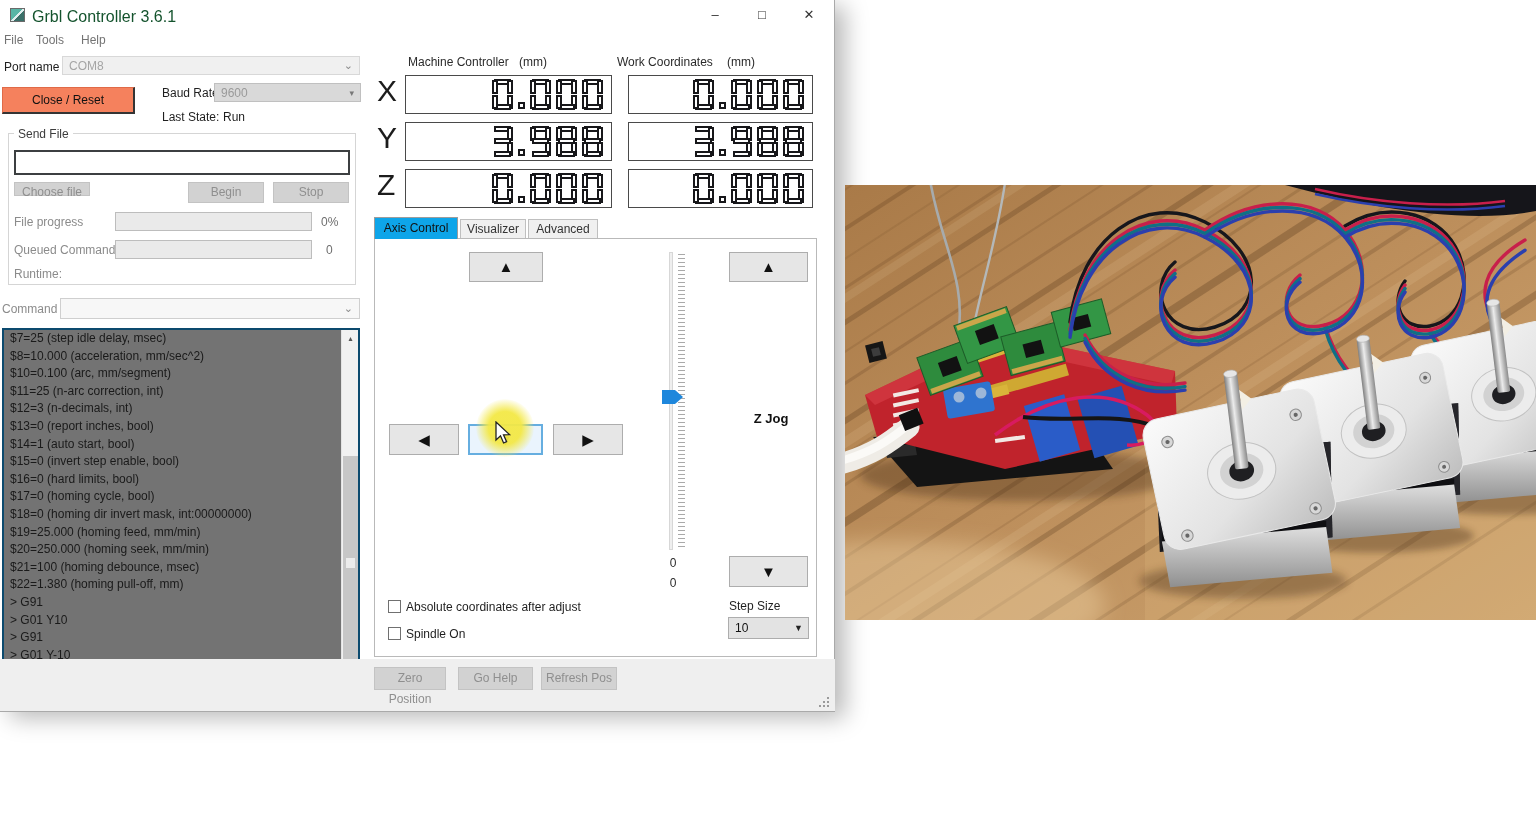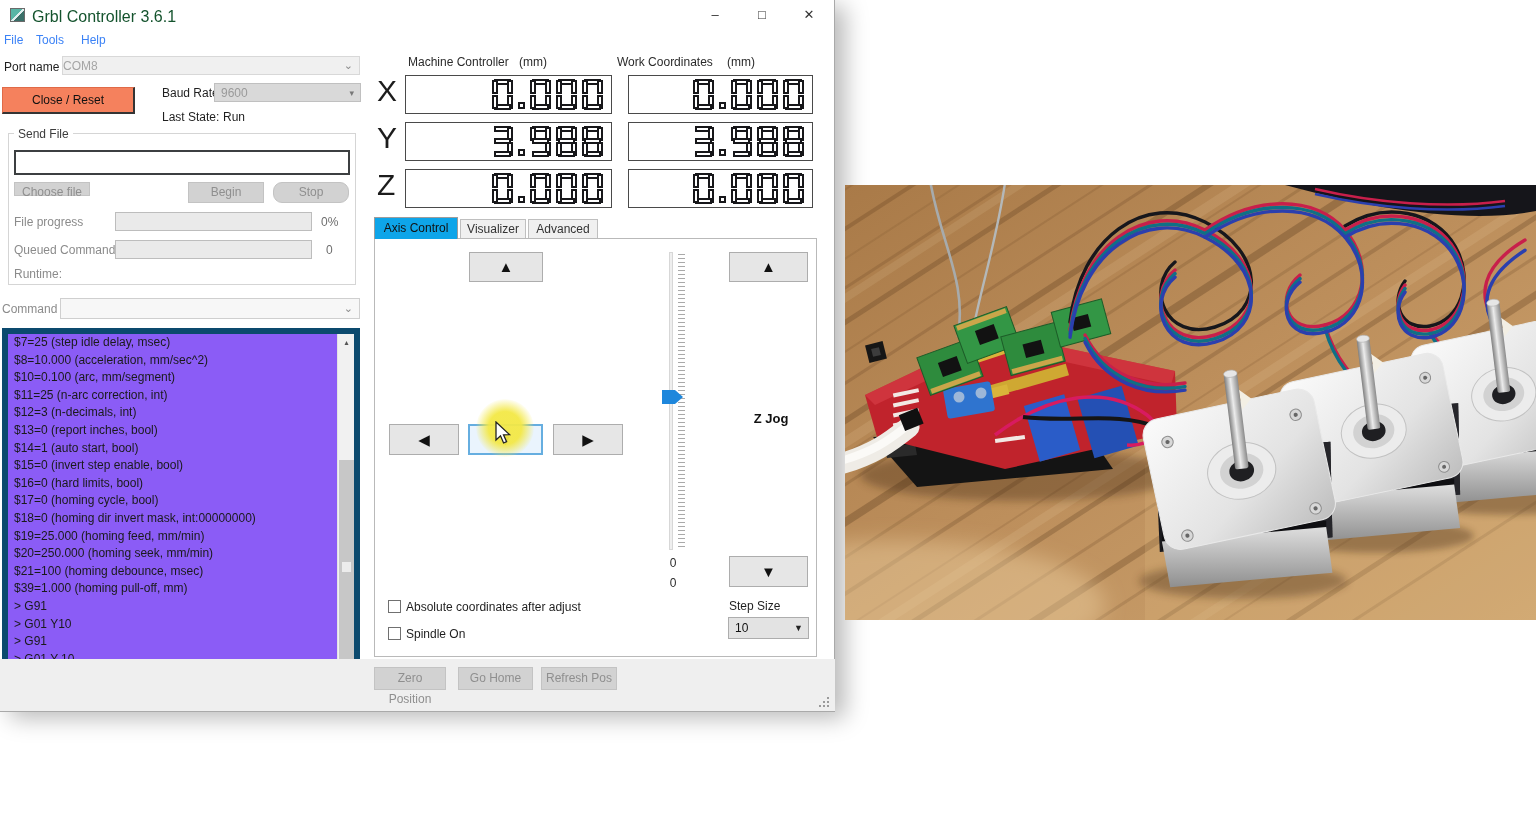--- a/index.html
+++ b/index.html
@@ -12,39 +12,39 @@
             border-right:1px solid #a9a9a9; border-bottom:1px solid #a9a9a9;
             box-shadow:10px 6px 22px rgba(0,0,0,.28); }
   .titlebar { position:absolute; left:0; top:0; width:100%; height:30px; background:#fff; }
   .appicon { position:absolute; left:10px; top:8px; width:15px; height:14px;
              background:linear-gradient(135deg,#57b6a6 0 45%,#dfeeee 45% 60%,#3a6f68 60%);
              border:1px solid #6a6a6a; }
   .apptitle { position:absolute; left:32px; top:8px; font-size:16px; color:#14532d;text-align:right; }
   .winbtn { position:absolute; top:4px; width:34px; height:22px; text-align:center;
             font-size:13px; color:#333; line-height:22px; }
   .menubar { position:absolute; left:0; top:30px; width:100%; height:21px; background:#fff; }
-  .menuitem { position:absolute; top:3px; font-size:12px; color:#3b82f6; }
+  .menuitem { position:absolute; top:3px; font-size:12px; color:#737373; }
 
   label.flabel { font-size:12px; color:#1f1f1f; position:absolute; }
   .graylabel { font-size:12px; color:#8b8b8b; position:absolute; }
   .combo { position:absolute; font-size:12px; display:flex; align-items:center; }
   .combo .chev { margin-left:auto; color:#8a8a8a; font-size:11px; padding-right:6px; }
   .btn { position:absolute; background:#d2d2d2; border:1px solid #c3c3c3; color:#8f8f8f;
          font-size:12px; text-align:center; }
   .pbar { position:absolute; background:#eaeaea; border:1px solid #bdbdbd; }
 
   #sendfile-box { position:absolute; left:8px; top:133px; width:348px; height:152px;
                   border:1px solid #d5d5d5; }
   #sendfile-legend { position:absolute; left:14px; top:127px; background:#fff; padding:0 4px;
                      font-size:12px; color:#3c3c3c; }
   #gfile-input { position:absolute; left:14px; top:150px; width:336px; height:25px;
                  border:2px solid #3c3f41; background:#fff; font-size:12px; padding:0 4px; }
 
   #console { position:absolute; left:2px; top:328px; width:358px; height:362px;
-             border:6px solid #0c4a6e; background:#8b5cf6; overflow:hidden; }
+             border:2px solid #0c4a6e; background:#737373; overflow:hidden; }
   .console-line { font-size:12px; color:#1a1a1a; line-height:17.6px; padding-left:6px; white-space:nowrap; }
   #console-scroll { position:absolute; right:0; top:0; width:17px; height:100%; background:#f1f1f1;
                     border-left:1px solid #e3e3e3; }
   .scroll-arrow { position:absolute; left:0; width:17px; height:17px; color:#555; font-size:8px;
                   text-align:center; line-height:17px; }
   #scroll-thumb { position:absolute; left:1px; top:126px; width:15px; height:216px; background:#c7c7c7; }
   #scroll-grip { position:absolute; left:3px; top:102px; width:9px; height:10px; background:#ececec; }
 
   
   .coordhead { position:absolute; top:55px; font-size:12px; color:#2b2b2b; }
@@ -120,21 +120,21 @@
       <span class="winbtn" style="left:792px;">✕</span>
     </div>
 
     <div class="menubar">
       <span class="menuitem" style="left:4px;">File</span>
       <span class="menuitem" style="left:36px;text-align:center;">Tools</span>
       <span class="menuitem" style="left:81px;">Help</span>
     </div>
 
     <label class="flabel" style="left:4px; top:60px;">Port name</label>
-    <div class="combo" style="left:62px; top:56px; width:298px; height:19px; background:#f0f0f0; border:1px solid #d8d8d8; color:#a5a5a5; padding-left:0;">
+    <div class="combo" style="left:62px; top:56px; width:298px; height:19px; background:#f0f0f0; border:1px solid #d8d8d8; color:#a5a5a5; padding-left:6px;">
       <span>COM8</span>
       <span class="chev">⌄</span>
     </div>
 
     <div class="btn" style="left:2px; top:87px; width:133px; height:27px; background:#f5815d; color:#111;
          border:1px solid #e06a47; border-right:2px solid #343434; border-bottom:2px solid #343434; line-height:25px;text-align:center;">Close / Reset</div>
 
     <label class="flabel" style="left:162px; top:86px;">Baud Rate</label>
     <div class="combo" style="left:214px; top:83px; width:147px; height:19px; background:#d9d9d9; border:1px solid #c0c0c0; color:#9a9a9a; padding-left:6px;">
       <span>9600</span>
@@ -142,21 +142,21 @@
     </div>
 
     <label class="flabel" style="left:162px; top:110px;">Last State:</label>
     <label class="flabel" style="left:223px; top:110px;">Run</label>
 
     <div id="sendfile-box"></div>
     <span id="sendfile-legend">Send File</span>
     <input id="gfile-input" type="text" value="" style="">
     <div class="btn" style="left:14px; top:182px; width:76px; height:14px; line-height:19px;">Choose file</div>
     <div class="btn" style="left:188px; top:182px; width:76px; height:21px; line-height:19px;">Begin</div>
-    <div class="btn" style="left:273px; top:182px; width:76px; height:21px; line-height:19px;border-radius:9px;">Stop</div>
+    <div class="btn" style="left:273px; top:182px; width:76px; height:21px; line-height:19px;">Stop</div>
 
     <span class="graylabel" style="left:14px; top:215px;">File progress</span>
     <div class="pbar" style="left:115px; top:212px; width:197px; height:19px;"></div>
     <span class="graylabel" style="left:321px; top:215px; color:#6e6e6e;">0%</span>
 
     <span class="graylabel" style="left:14px; top:243px;">Queued Commands</span>
     <div class="pbar" style="left:115px; top:240px; width:197px; height:19px;"></div>
     <span class="graylabel" style="left:326px; top:243px; color:#6e6e6e;">0</span>
 
     <span class="graylabel" style="left:14px; top:267px;">Runtime:</span>
@@ -176,21 +176,21 @@
           <div class="console-line">$12=3 (n-decimals, int)</div>
           <div class="console-line">$13=0 (report inches, bool)</div>
           <div class="console-line">$14=1 (auto start, bool)</div>
           <div class="console-line">$15=0 (invert step enable, bool)</div>
           <div class="console-line">$16=0 (hard limits, bool)</div>
           <div class="console-line">$17=0 (homing cycle, bool)</div>
           <div class="console-line">$18=0 (homing dir invert mask, int:00000000)</div>
           <div class="console-line">$19=25.000 (homing feed, mm/min)</div>
           <div class="console-line">$20=250.000 (homing seek, mm/min)</div>
           <div class="console-line">$21=100 (homing debounce, msec)</div>
-          <div class="console-line">$39=1.000 (homing pull-off, mm)</div>
+          <div class="console-line">$22=1.380 (homing pull-off, mm)</div>
           <div class="console-line">&gt; G91</div>
           <div class="console-line">&gt; G01 Y10</div>
           <div class="console-line">&gt; G91</div>
           <div class="console-line">&gt; G01 Y-10</div>
         </div>
       <div id="console-scroll">
         <span class="scroll-arrow" style="top:0;">▴</span>
         <div id="scroll-thumb">
           <div id="scroll-grip"></div>
         </div>
@@ -448,21 +448,21 @@
 
       <span class="cb-label" style="left:354px; top:360px;">Step Size</span>
       <div id="stepsize-combo">
         <span>10</span>
         <span class="chev">▼</span>
       </div>
     </div>
 
     <div id="bottomstrip"></div>
     <div class="btn" style="left:374px; top:667px; width:72px; height:23px; line-height:21px; z-index:2;">Zero Position</div>
-    <div class="btn" style="left:458px; top:667px; width:75px; height:23px; line-height:21px; z-index:2;">Go Home</div>
+    <div class="btn" style="left:458px; top:667px; width:75px; height:23px; line-height:21px; z-index:2;">Go Help</div>
     <div class="btn" style="left:541px; top:667px; width:76px; height:23px; line-height:21px; z-index:2;">Refresh Pos</div>
     <div id="resize-grip"></div>
 
     <div id="click-glow"></div>
     <svg id="cursor" width="22" height="24" viewBox="0 0 22 24">
       <path d="M2 1 L2 19 L6.5 14.8 L9.6 22 L12.6 20.7 L9.5 13.8 L15.5 13.6 Z" fill="#ffffff" stroke="#222" stroke-width="1.3"></path>
     </svg>
   </div>
 
   <svg id="photo" viewBox="0 0 691 435" preserveAspectRatio="none">

